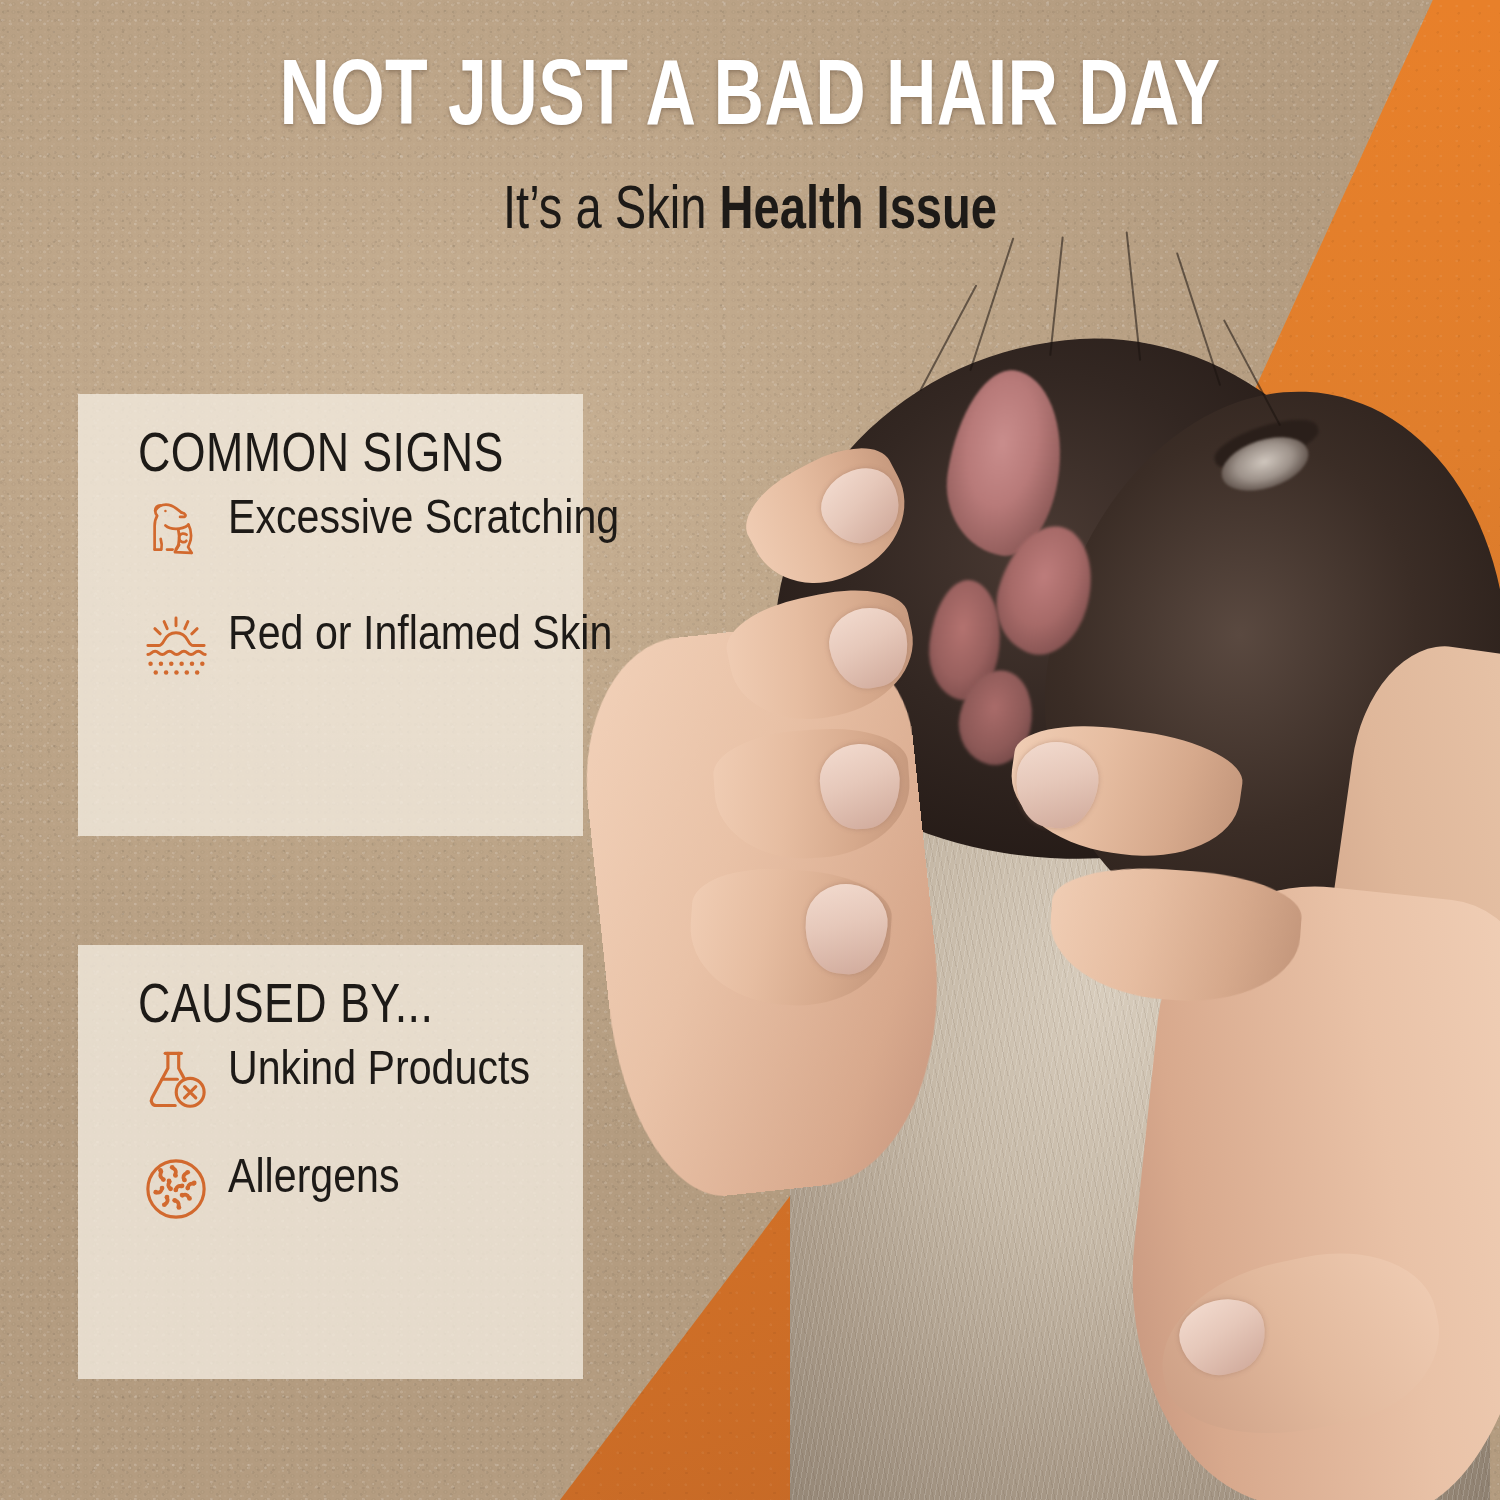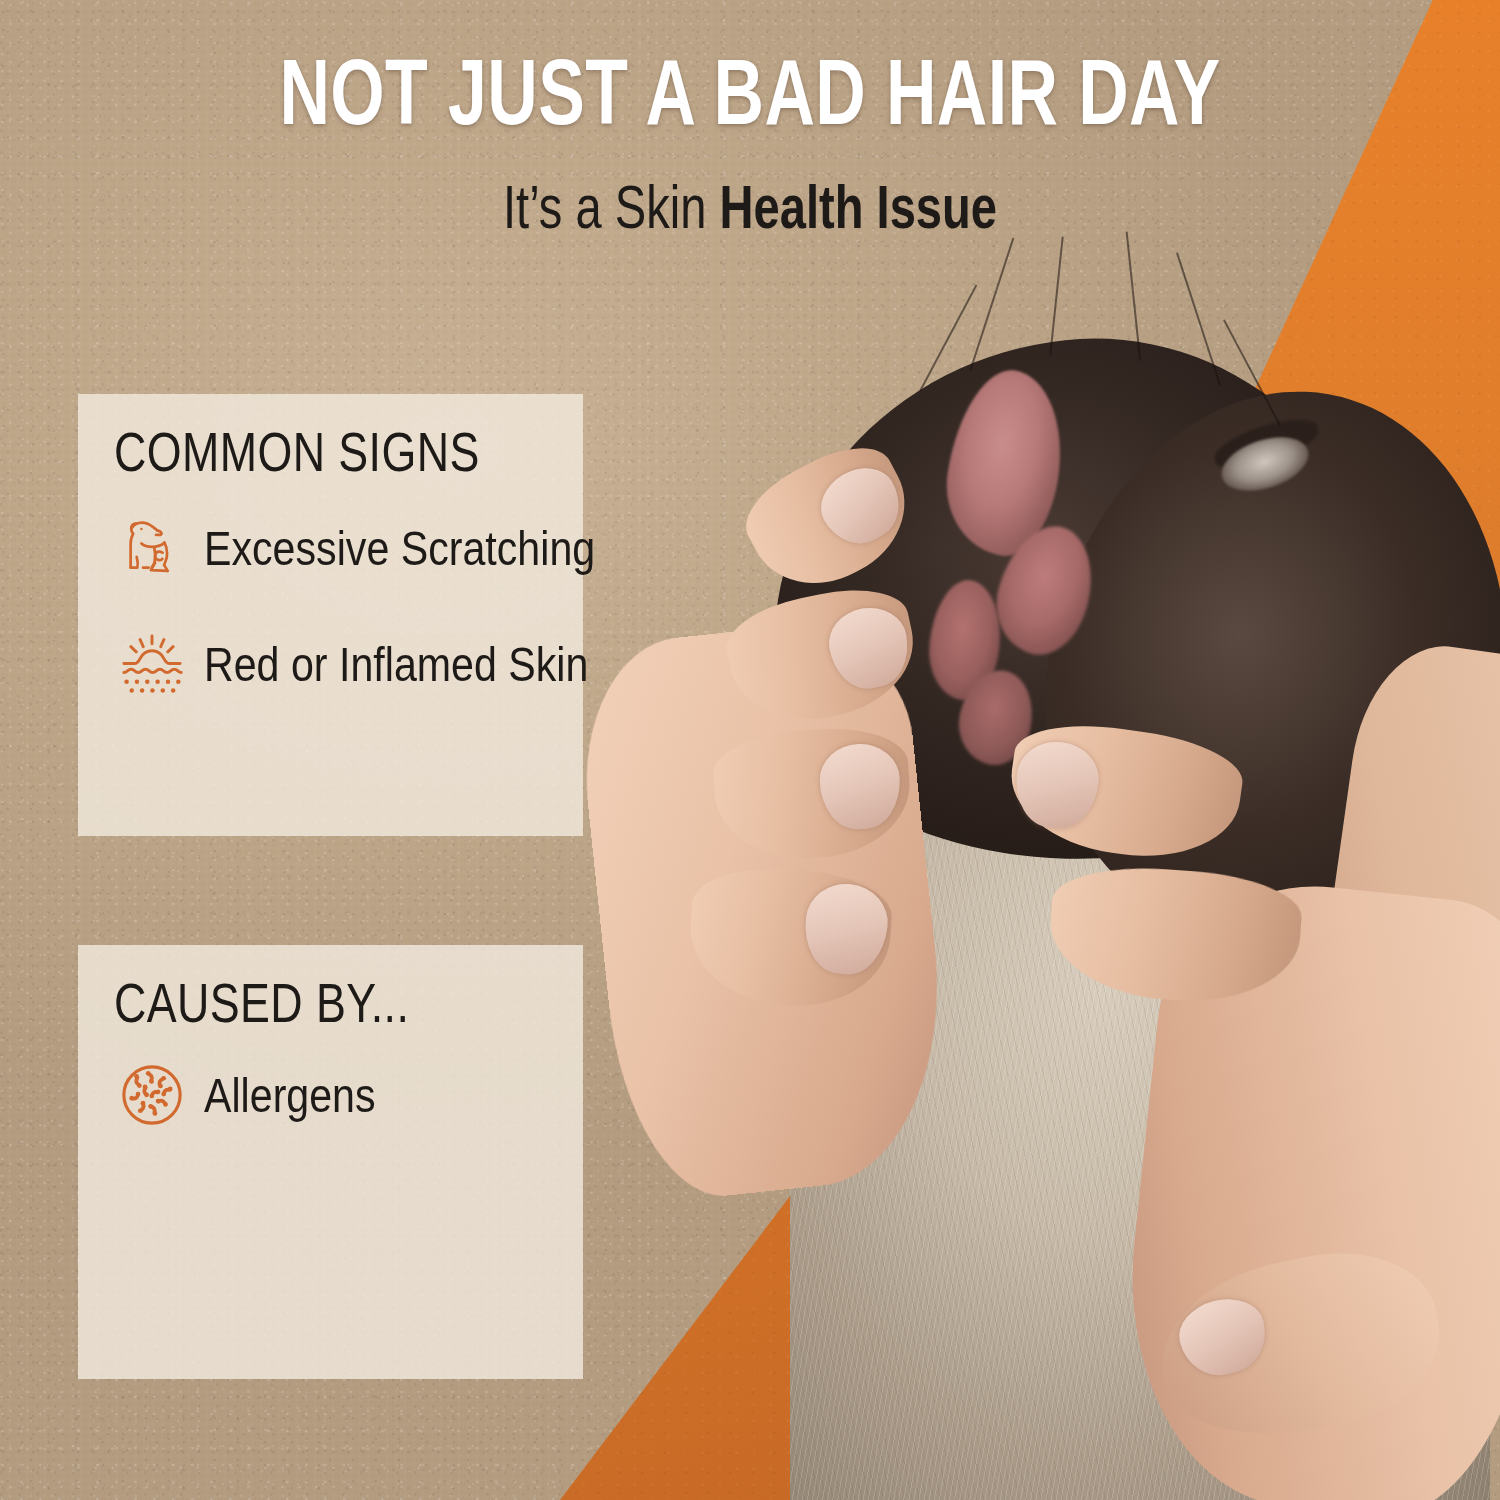--- a/index.html
+++ b/index.html
@@ -284,42 +284,42 @@
     transform:scaleX(.76);
     white-space:nowrap;
   }
   .subtitle .light { font-weight:400; }
   .subtitle .bold  { font-weight:700; }
 
   
   .card {
     position:absolute;
     background:rgba(243,235,222,.80);
-    padding:30px 34px 26px 36px;
+    padding:30px 34px 26px 60px;
   }
   #card-signs  { left:78px; top:394px;  width:505px; height:442px; }
   #card-causes { left:78px; top:945px;  width:505px; height:434px; }
 
   .card-title {
     font-family:"Liberation Sans", sans-serif;
     font-weight:400;
     font-size:56px;
     line-height:1;
     color:#1d1a17;
     letter-spacing:.5px;
     transform:scaleX(.80);
     transform-origin:left center;
     white-space:nowrap;
     margin-bottom:10px;
   }
 
   .item-list { margin-top:12px; }
   .item {
     display:flex;
-    align-items:center;
+    align-items:flex-start;
     gap:14px;
     margin-bottom:4px;
   }
   #card-signs  .item { height:112px; }
   #card-causes .item { height:104px; }
 
   .item-icon {
     flex:0 0 auto;
     width:76px; height:76px;
     display:flex; align-items:center; justify-content:center;
@@ -457,20 +457,33 @@
         <span class="item-label">Red or Inflamed Skin</span>
       </div>
 
     </div>
   </div>
 
   <div class="card" id="card-causes">
     <div class="card-title">CAUSED BY...</div>
     <div class="item-list">
 
+      <div class="item">
+        <span class="item-icon">
+          <svg viewBox="0 0 64 64" fill="none" stroke="#d2692e" stroke-width="2.8" stroke-linecap="round" stroke-linejoin="round">
+            <path d="M22.4 7.4h14.4"></path>
+            <path d="M24.8 7.4v13.2L10.6 47.2c-1.6 3 .5 6.6 3.9 6.6h16.8"></path>
+            <path d="M34.4 7.4v13.2l5.2 9.8"></path>
+            <path d="M19.6 30.4h13.6"></path>
+            <circle cx="44.6" cy="42" r="12.4"></circle>
+            <path d="M39.6 37l10 10M49.6 37l-10 10"></path>
+          </svg>
+        </span>
+        <span class="item-label">Unkind Products</span>
+      </div>
 
       <div class="item">
         <span class="item-icon">
           <svg viewBox="0 0 64 64" fill="none" stroke="#d2692e" stroke-width="2.8" stroke-linecap="round" stroke-linejoin="round">
             <circle cx="32" cy="32" r="25"></circle>
             <g stroke-width="3.4">
               <path d="M19 16.5c-1.6 2.8-1 5 1 6.4"></path>
               <path d="M29.5 13.6c2.6 1.2 3 3.6 1.6 5.8"></path>
               <path d="M41.4 17.8c-2.6 1.2-3.4 3.4-2.2 5.8"></path>
               <path d="M47.6 27.4c-2.8-.6-4.6.6-5 3.2"></path>

